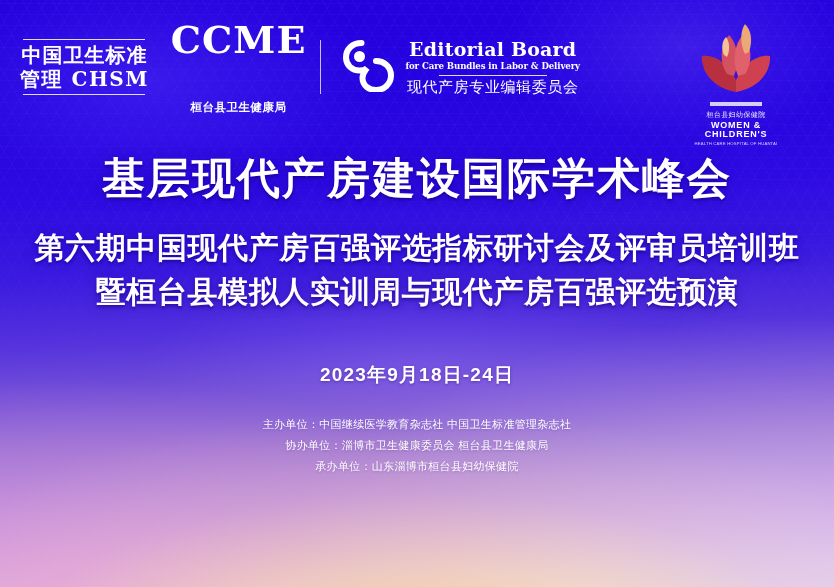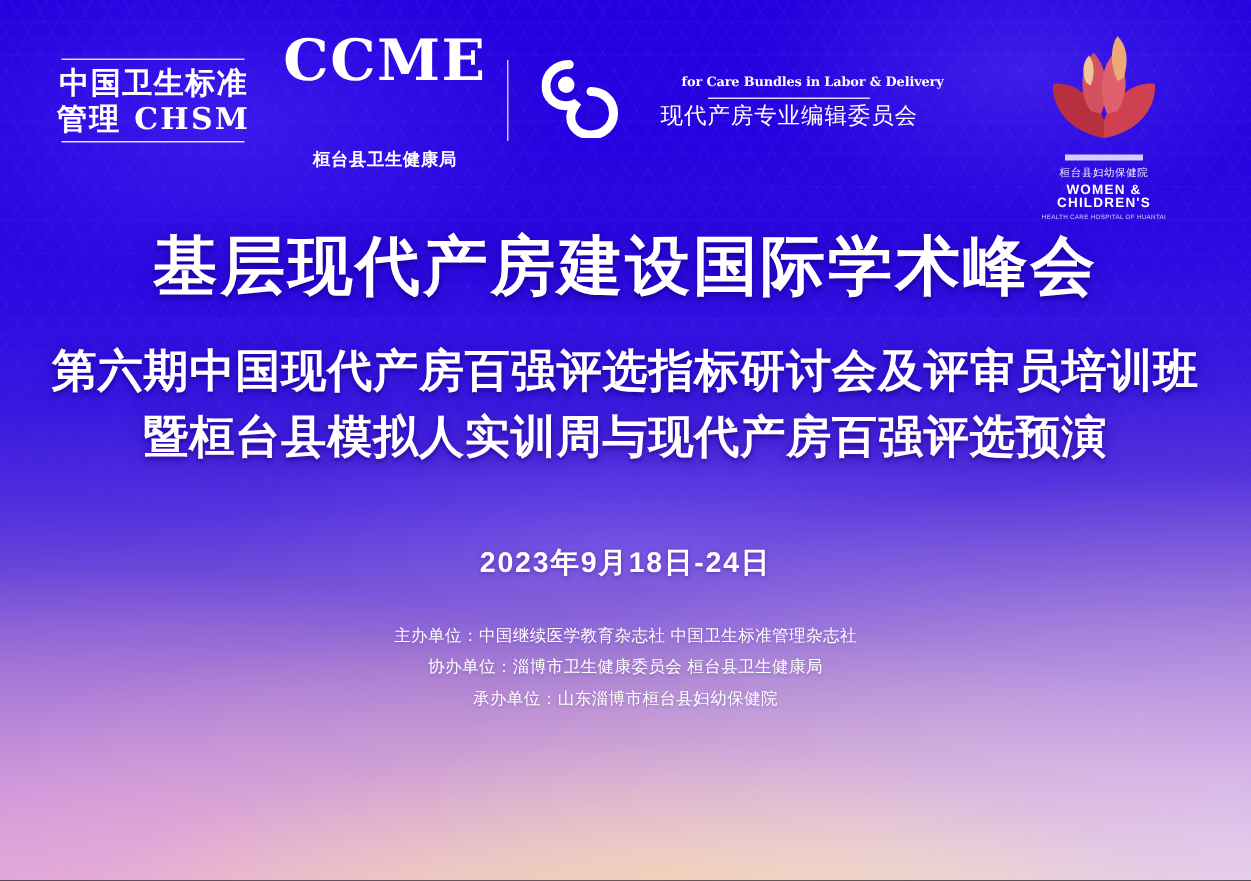--- a/index.html
+++ b/index.html
@@ -43,39 +43,39 @@
   
   #swirl{
     position:absolute; inset:0; pointer-events:none;
     background:
       radial-gradient(38% 26% at 18% 14%, rgba(90,60,255,.40) 0%, rgba(0,0,0,0) 70%),
       radial-gradient(30% 22% at 82% 8%, rgba(120,90,255,.30) 0%, rgba(0,0,0,0) 72%),
       radial-gradient(44% 18% at 50% 62%, rgba(160,130,255,.22) 0%, rgba(0,0,0,0) 75%);
   }
 
   
-  #logos{ position:absolute; left:38px; top:30px; display:flex; align-items:center; height:74px; }
+  #logos{ position:absolute; left:20px; top:30px; display:flex; align-items:center; height:74px; }
   .lg{ display:flex; align-items:center; color:#fff; }
 
   .chsm{ flex-direction:column; justify-content:center; line-height:1; }
   .chsm .rule{ width:122px; height:1px; background:rgba(255,255,255,.85); }
   .chsm .r1{ margin-bottom:5px; }
   .chsm .r2{ margin-top:5px; }
   .chsm .t{ font-family:"DejaVu Serif","Liberation Serif",serif; font-size:20px; letter-spacing:1px; font-weight:700; white-space:nowrap; }
   .chsm .t2{ margin-top:4px; letter-spacing:1.5px; }
 
   .divv{ width:1px; height:54px; background:rgba(255,255,255,.75); margin:0 14px; }
 
   .ccme{ flex-direction:column; align-items:center; line-height:1; margin-left:22px;gap:38px; }
   .ccme .big{ font-family:"DejaVu Serif","Liberation Serif",serif; font-size:38px; font-weight:700; letter-spacing:1px; }
   .ccme .sub{ font-size:11.5px; letter-spacing:.5px; margin-top:5px; font-weight:600; }
 
   .eb{ flex-direction:column; align-items:center; line-height:1.08; margin-left:10px; }
   .eb .e1{ font-family:"DejaVu Serif","Liberation Serif",serif; font-size:19px; font-weight:700; letter-spacing:.2px; }
-  .eb .e2{ font-family:"DejaVu Serif","Liberation Serif",serif; font-size:8.6px; font-weight:700; margin-top:2px; letter-spacing:-.1px;margin-left:31px; }
+  .eb .e2{ font-family:"DejaVu Serif","Liberation Serif",serif; font-size:8.6px; font-weight:700; margin-top:2px; letter-spacing:-.1px; }
   .eb .ebrule{ width:108px; height:1px; background:rgba(255,255,255,.85); margin:4px 0 3px; }
   .eb .e3{ font-family:"DejaVu Serif","Liberation Serif",serif; font-size:15px; font-weight:400; letter-spacing:.6px; }
 
   .heart{ margin-left:8px; }
 
   
   #hosp{ position:absolute; right:42px; top:22px; width:112px; text-align:center; color:#fff; }
   #hosp .bar{ width:52px; height:4px; background:rgba(255,255,255,.8); margin:2px auto 5px; }
   #hosp .cn{ font-size:7px; letter-spacing:.4px; opacity:.92; line-height:1; }
   #hosp .en{ font-size:9px; font-weight:700; letter-spacing:.8px; margin-top:3px; line-height:1; }
@@ -132,20 +132,21 @@
     <span class="heart">
       <svg width="52" height="54" viewBox="0 0 52 54" aria-hidden="true">
         <path d="M18.5 5 C9 5 3 11.5 3 19.5 C3 27 9 32.5 16.5 32.5 C20 32.5 22.5 31.5 24 30
                  C22 33 19.5 35.5 19.5 40 C19.5 47.5 26 52 33 52 C41 52 48 46 48 37.5
                  C48 28 40.5 23 33 23" fill="none" stroke="#ffffff" stroke-width="6" stroke-linecap="round"></path>
         <circle cx="16.5" cy="18.5" r="5.5" fill="#ffffff"></circle>
       </svg>
     </span>
 
     <div class="lg eb">
+      <div class="e1">Editorial Board</div>
       <div class="e2">for Care Bundles in Labor &amp; Delivery</div>
       <div class="ebrule"></div>
       <div class="e3">现代产房专业编辑委员会</div>
     </div>
 
   </div>
 
   <div id="hosp">
     <span>
       <svg width="86" height="74" viewBox="0 0 86 74" aria-hidden="true">

